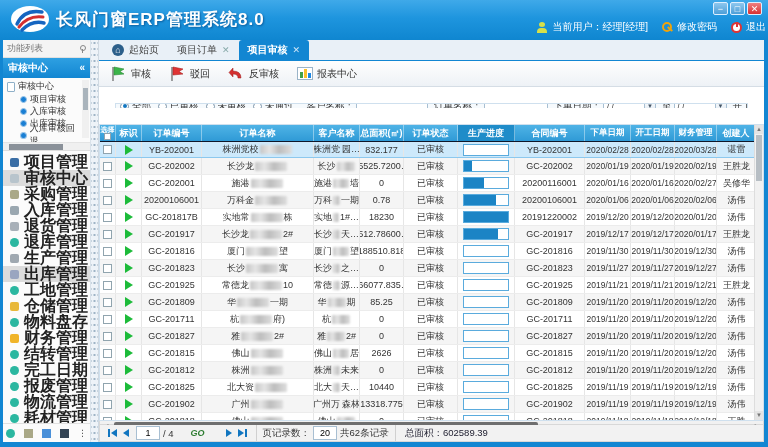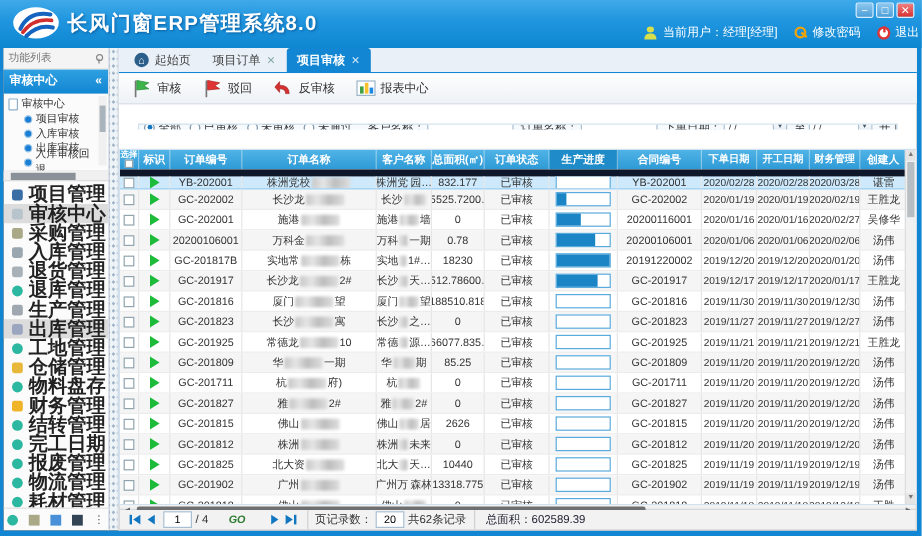--- a/index.html
+++ b/index.html
@@ -15,21 +15,21 @@
     letter-spacing:1px; text-shadow:1px 1px 2px rgba(0,60,120,.6); }
   .winbtns { position:absolute; right:6px; top:2px; display:flex; gap:2px; }
   .winbtn { width:15px; height:13px; font-size:9px; line-height:12px; text-align:center; color:#fff;
     background:linear-gradient(#8ec7ee,#4d9fd8); border:1px solid #dcefff; border-radius:2px; cursor:pointer; }
   .winbtn.close { background:linear-gradient(#f08080,#d83131); }
   .userbar { position:absolute; right:2px; top:20px; display:flex; align-items:center; gap:14px;
     color:#fff; font-size:10px; }
   .userbar .itm { display:flex; align-items:center; gap:4px; cursor:pointer; }
 
   
-  .content { position:absolute; left:3px; top:40px; right:4px; bottom:5px; display:flex; background:#000000; }
+  .content { position:absolute; left:3px; top:40px; right:4px; bottom:5px; display:flex; background:#14b8a6; }
   .sidebar { width:88px; background:#fbfbfb; display:flex; flex-direction:column; border-right:1px solid #d9e2ea; }
   .splitter { width:8px; background:#eef3f8; border-right:1px solid #cfd9e2;
     background-image:radial-gradient(#9fb4c6 1px, transparent 1px); background-size:4px 6px;
     background-position:center; cursor:col-resize; }
   .main { flex:1; display:flex; flex-direction:column; background:#fff; min-width:0; }
 
   
   .func-hdr { height:18px; background:#f4f4f4; border-bottom:1px solid #e0e0e0; color:#777;
     font-size:9px; line-height:17px; padding:0 4px; display:flex; justify-content:space-between; align-items:center; }
   .sec-hdr { height:20px; background:linear-gradient(180deg,#2ea0e2,#1286d2); color:#fff; font-size:10px;
@@ -95,21 +95,21 @@
   .gridwrap { position:relative; border:1px solid #cfe0ee; border-top:1px solid #cfe0ee; flex:none; }
   .ghead { display:flex; height:16px; background:linear-gradient(#4fb3e6,#2f9ad6); color:#fff; font-size:9px;
     font-weight:bold; width:656px; }
   .ghead .hc { border-right:1px solid rgba(255,255,255,.4); display:flex; align-items:center; justify-content:center;
     cursor:pointer; overflow:hidden; }
   .ghead .hc.dark { background:#1f8cc9; }
   .hc.sel-col { flex-direction:column; font-size:7px; line-height:7px; justify-content:center; gap:0; }
   .gbody { height:279px; overflow:hidden; width:656px; }
   .grow { display:flex; height:17px; font-size:9px; color:#333; background:#fff; border-bottom:1px solid #ececec; cursor:pointer; }
   .grow:nth-child(even) { background:#f5f5f5; }
-  .grow.selected { background:#cde9fb; border-top:6px solid #0f172a; border-bottom:1px solid #8cc8ee;justify-content:space-between; }
+  .grow.selected { background:#cde9fb; border-top:1px solid #0f172a; border-bottom:1px solid #8cc8ee;justify-content:space-between; }
   .gc { border-right:1px solid #e6e6e6; display:flex; align-items:center; justify-content:center; overflow:hidden; white-space:nowrap; }
   .c-sel{width:16px}.c-flag{width:26px}.c-no{width:60px}.c-name{width:112px}.c-cust{width:46px}
   .c-area{width:44px}.c-status{width:54px}.c-prog{width:57px}.c-contract{width:70px}
   .c-d1{width:46px}.c-d2{width:44px}.c-d3{width:42px}.c-by{width:39px;border-right:none}
   .c-d1,.c-d2,.c-d3 { font-size:8.5px; }
   .cbx { width:9px; height:9px; background:#fff; border:1px solid #90a4ae; }
   .flag-tri { width:0; height:0; border-left:8px solid #1dbb3a; border-top:5px solid transparent; border-bottom:5px solid transparent; }
   .mosaic { display:inline-block; height:9px; margin:0 1px; vertical-align:middle; border-radius:1px;
     background:linear-gradient(90deg,#c6c6c6,#e5e5e5 30%,#bdbdbd 60%,#dedede); filter:blur(1.3px); }
   .mosaic.w1 { width:32px; } .mosaic.w2 { width:18px; }

